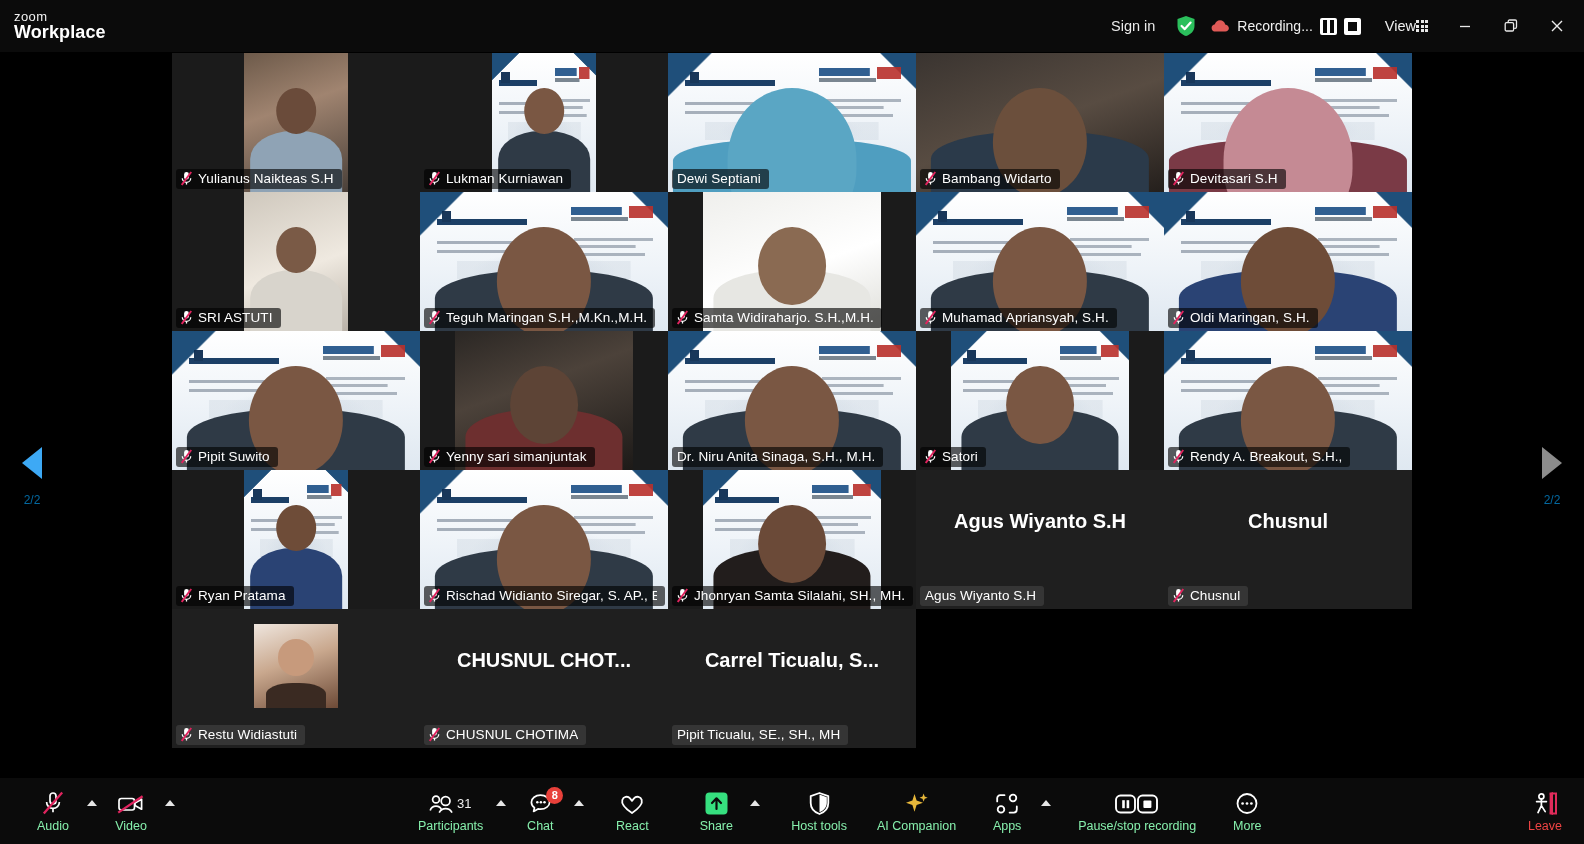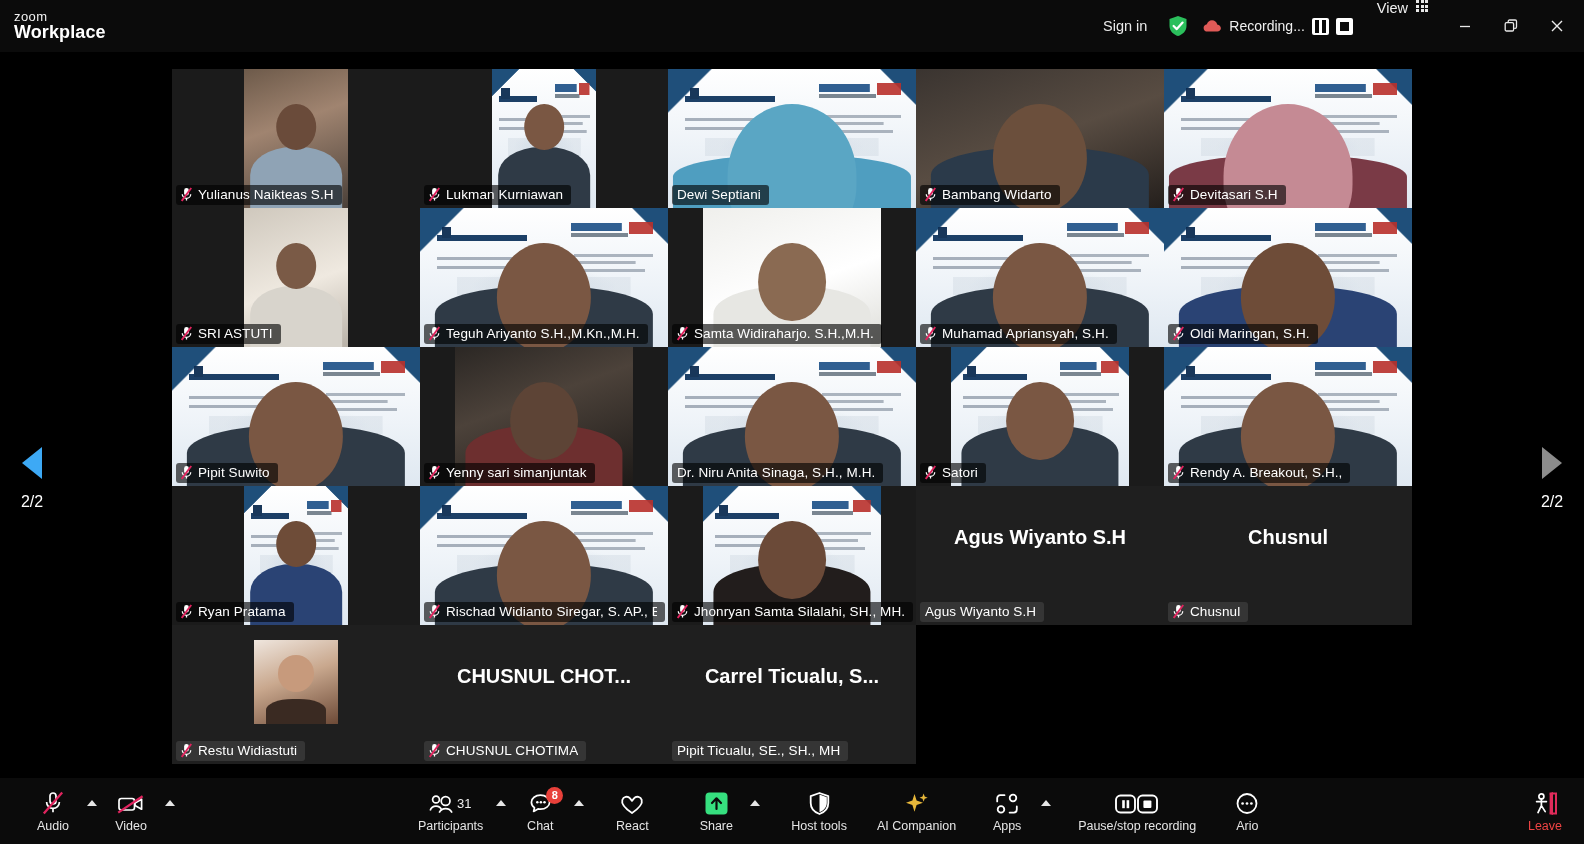--- a/index.html
+++ b/index.html
@@ -29,42 +29,42 @@
   #shield-wrap { padding:0 7px; display:flex; align-items:center; }
   #rec-group { display:flex; align-items:center; gap:7px; padding:0 8px; }
   #rec-label { font-size:14px; color:#f0f0f0; }
   .rec-btn {
     width:17px; height:17px; background:#fff; border-radius:2px;
     display:flex; align-items:center; justify-content:center;
   }
   .pause-inner { width:11px; height:13px; display:flex; gap:3px; }
   .pause-inner i { width:4px; height:13px; background:#0b0b0b; display:block;}
   .stop-inner { width:9px; height:9px; background:#0b0b0b; }
-  #view-group { display:flex; align-items:flex-start; gap:8px; padding:0 14px 0 16px; }
+  #view-group { display:flex; align-items:center; padding:0 14px 0 16px; }
   #view-label { font-size:14.5px; color:#f0f0f0; }
   .grid-dots { display:grid; grid-template-columns:repeat(3,3px); grid-template-rows:repeat(3,3px); gap:1.5px; }
   .grid-dots i { width:3px; height:3px; background:#e8e8e8; display:block; }
   .win-btn {
     width:46px; height:52px; display:flex; align-items:center; justify-content:center;
   }
   .win-btn svg { display:block; }
 
   
   #stage { position:absolute; left:0; top:52px; width:1584px; height:726px; background:#000; }
 
   .pager { position:absolute; top:395px; width:64px; text-align:center; }
   .pager .tri { width:0; height:0; margin:0 auto; }
-  .pager .cnt { font-size:16px; color:#ffffff; margin-top:14px; }
+  .pager .cnt { font-size:12px; color:#0369a1; margin-top:14px; }
   #pager-left { left:0; }
   #pager-left .tri { border-top:16px solid transparent; border-bottom:16px solid transparent; border-right:20px solid #3da9f5; }
   #pager-right { right:0; }
   #pager-right .tri { border-top:16px solid transparent; border-bottom:16px solid transparent; border-left:20px solid #8c8c8c; }
 
   #grid {
-    position:absolute; left:172px; top:17px;
+    position:absolute; left:172px; top:1px;
     width:1240px; height:767px;
     display:grid;
     grid-template-columns:repeat(5,248px);
     grid-template-rows:repeat(4,139px) 139px;
   }
 
   .tile { position:relative; overflow:hidden; background:#1b1b1b; }
   .tile.speaking { outline:4px solid #35d07f; outline-offset:-4px; z-index:3; }
 
   
@@ -155,21 +155,21 @@
   #toolbar {
     position:absolute; left:0; top:778px; width:1584px; height:66px;
     background:#0b0b0b; display:flex; align-items:center;
   }
   .tool {
     position:relative; display:flex; flex-direction:column;
     align-items:center; justify-content:center; height:66px;
     min-width:54px; padding:0 6px; gap:3px;
   }
   .tool .ic { height:26px; display:flex; align-items:flex-end; justify-content:center; position:relative; }
-  .tool .lb { font-size:12.5px; color:#e5e5e5; white-space:nowrap; }
+  .tool .lb { font-size:12.5px; color:#86efac; white-space:nowrap; }
   .caret {
     width:0;height:0;border-left:5px solid transparent;border-right:5px solid transparent;
     border-bottom:6px solid #e6e6e6; align-self:center; margin-bottom:16px;
   }
   .caret-wrap { height:66px; display:flex; align-items:center; padding:0 7px; }
   .badge {
     position:absolute; top:-3px; right:-9px; min-width:17px; height:17px;
     background:#e8403a; border-radius:9px; color:#fff; font-size:11px;
     display:flex; align-items:center; justify-content:center; padding:0 4px; font-weight:600;
   }
@@ -391,21 +391,21 @@
             <div class="head" style="background:#7a5743"></div>
           </div>
         </div>
         <div class="namebar">
           <svg class="mic-muted" viewBox="0 0 12 16">
             <rect x="3.4" y="1" width="5.2" height="8.2" rx="2.6" fill="#fff"></rect>
             <path d="M1.4 7.6 A4.6 4.6 0 0 0 10.6 7.6" fill="none" stroke="#fff" stroke-width="1.4"></path>
             <path d="M6 12.2 V14.6" stroke="#fff" stroke-width="1.4"></path>
             <path d="M0.8 15 L11.2 0.9" stroke="#e0245e" stroke-width="2.1"></path>
           </svg>
-          <span class="nm">Teguh Ariyanto S.H.,M.Kn.,M.H.</span>
+          <span class="nm">Teguh Maringan S.H.,M.Kn.,M.H.</span>
         </div>
       </div>
       <div class="tile">
         <div class="vid mid">
           <div class="roombg" style="background:linear-gradient(160deg,#efefec,#ffffff 55%,#ddddd8)"></div>
           <div class="person">
             <div class="body" style="background:#e7e7e3"></div>
             <div class="head" style="background:#8a6a52"></div>
           </div>
         </div>
@@ -833,21 +833,21 @@
 
   <div class="tool" style="margin-left:18px">
     <div class="ic">
       <svg width="26" height="25" viewBox="0 0 26 25">
         <circle cx="13" cy="12.5" r="9.5" fill="none" stroke="#fff" stroke-width="1.8"></circle>
         <circle cx="8.6" cy="12.5" r="1.35" fill="#fff"></circle>
           <circle cx="13" cy="12.5" r="1.35" fill="#fff"></circle>
           <circle cx="17.4" cy="12.5" r="1.35" fill="#fff"></circle>
       </svg>
     </div>
-    <div class="lb">Ario</div>
+    <div class="lb">More</div>
   </div>
 
   <div class="spacer-c"></div>
 
   <div class="tool" id="leave-tool" style="margin-right:12px">
     <div class="ic">
       <svg width="30" height="25" viewBox="0 0 30 25">
         <path d="M19.6 2.4 H26 V22.6 H19.6" fill="none" stroke="#e02b5a" stroke-width="2"></path>
         <path d="M19.6 2.4 L23 1 V24 L19.6 22.6 Z" fill="#e02b5a"></path>
         <circle cx="11.4" cy="5.4" r="2.5" fill="none" stroke="#fff" stroke-width="1.7"></circle>

